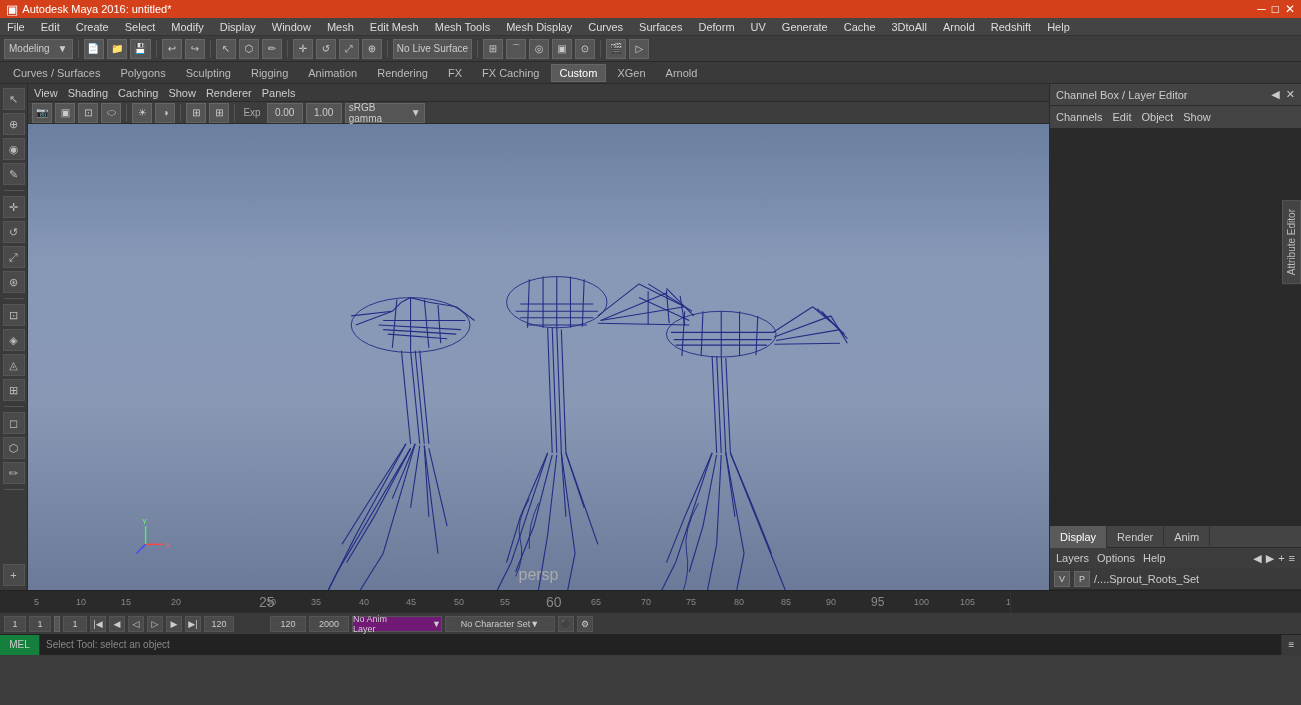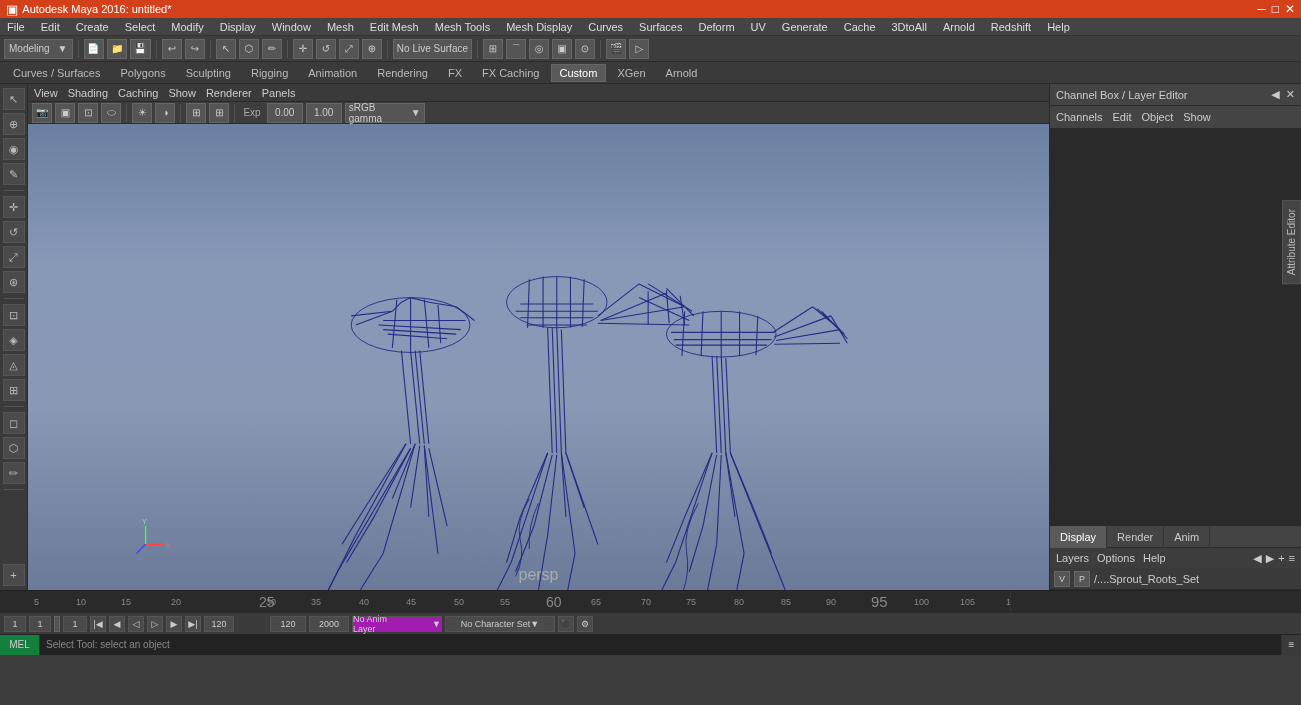--- a/index.html
+++ b/index.html
@@ -527,21 +527,21 @@
       <span style="position:absolute;left:380px;font-size:9px;color:#888;">45</span>
       <span style="position:absolute;left:428px;font-size:9px;color:#888;">50</span>
       <span style="position:absolute;left:474px;font-size:9px;color:#888;">55</span>
       <span style="position:absolute;left:520px;font-size:14px;color:#888;">60</span>
       <span style="position:absolute;left:565px;font-size:9px;color:#888;">65</span>
       <span style="position:absolute;left:615px;font-size:9px;color:#888;">70</span>
       <span style="position:absolute;left:660px;font-size:9px;color:#888;">75</span>
       <span style="position:absolute;left:708px;font-size:9px;color:#888;">80</span>
       <span style="position:absolute;left:755px;font-size:9px;color:#888;">85</span>
       <span style="position:absolute;left:800px;font-size:9px;color:#888;">90</span>
-      <span style="position:absolute;left:845px;font-size:15px;color:#888;">95</span>
+      <span style="position:absolute;left:845px;font-size:12px;color:#888;">95</span>
       <span style="position:absolute;left:888px;font-size:9px;color:#888;">100</span>
       <span style="position:absolute;left:934px;font-size:9px;color:#888;">105</span>
       <span style="position:absolute;left:980px;font-size:9px;color:#888;">110</span>
 
     </div>
   </div>
   <div style="width:290px;flex-shrink:0;background:#2a2a2a;height:22px;"></div>
 </div>
 
 <div id="bottom-controls" style="height:22px;background:#3a3a3a;display:flex;align-items:center;padding:0 4px;gap:3px;border-top:1px solid #2a2a2a;">
@@ -568,21 +568,21 @@
     <span>120</span>
   </div>
   <div style="width:30px;"></div>
   <div class="bc-btn" style="width:36px;">
     <span>120</span>
   </div>
   <div class="bc-btn" style="width:40px;">
     <span>2000</span>
   </div>
 
-  <div class="bc-btn" style="width:90px;background:#a21caf;gap:36px;">
+  <div class="bc-btn" style="width:90px;background:#701a75;gap:36px;">
     <span style="font-size:9px;">No Anim Layer</span>
     <span>▼</span>
   </div>
 
   <div class="bc-btn" style="width:110px;background:#4a4a4a;">
     <span style="font-size:9px;">No Character Set</span>
     <span>▼</span>
   </div>
   <div class="bc-btn">⚫</div>
   <div class="bc-btn">⚙</div>

